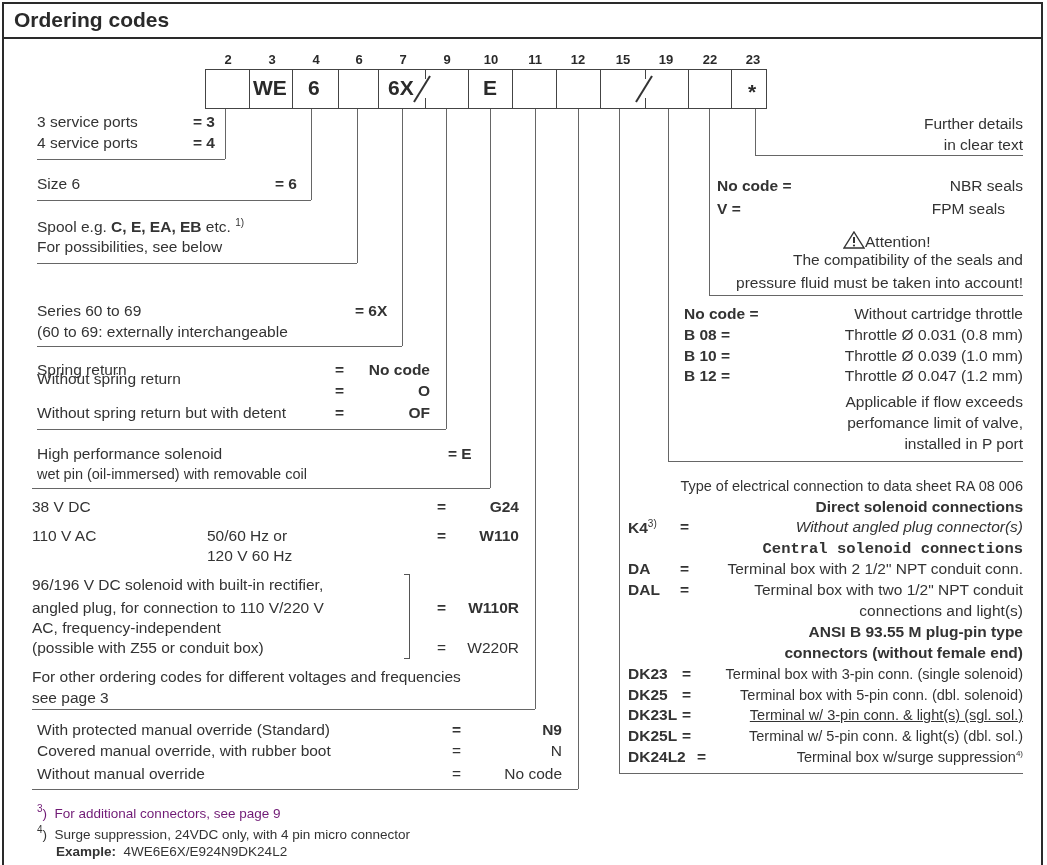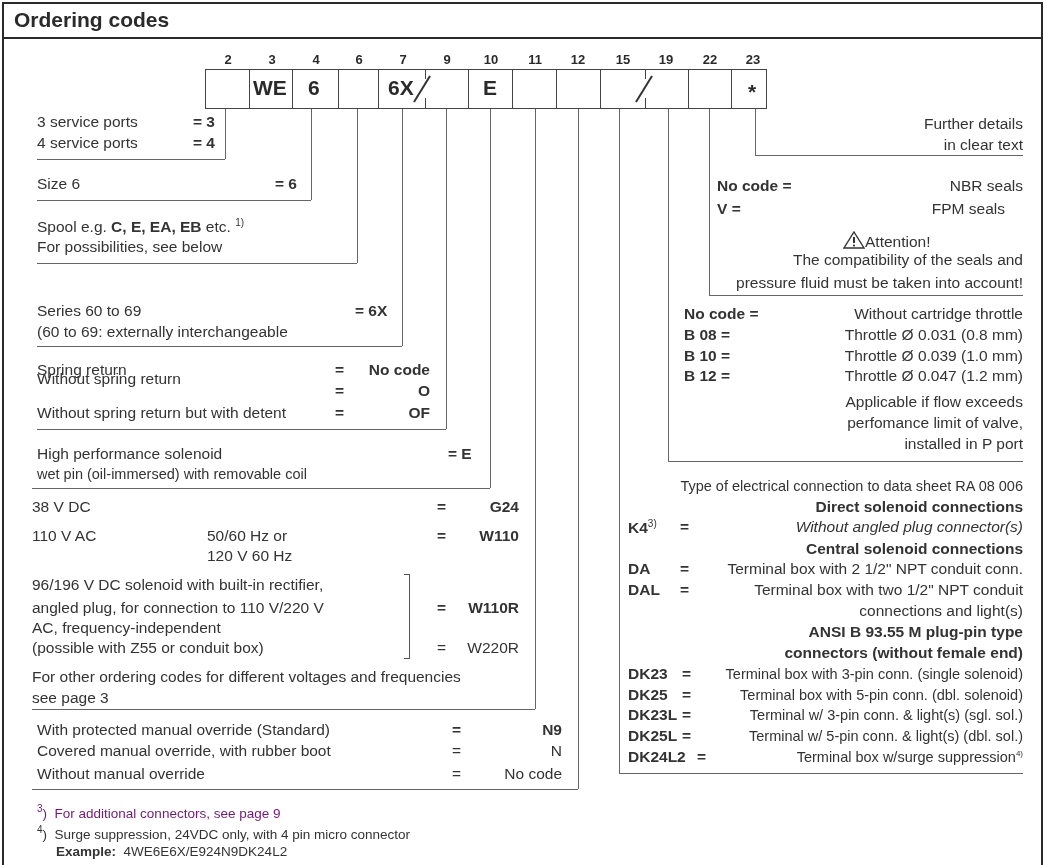--- a/index.html
+++ b/index.html
@@ -206,21 +206,21 @@
 <div class="abs t r" style="left:780px; width:243px; top:414px;">perfomance limit of valve,</div>
 <div class="abs t r" style="left:780px; width:243px; top:435px;">installed in P port</div>
 
 <div class="abs t sm r" style="left:630px; width:393px; top:478px;">Type of electrical connection to data sheet RA 08 006</div>
 <div class="abs t b r" style="left:630px; width:393px; top:498px;">Direct solenoid connections</div>
 
 <div class="abs t b" style="left:628px; top:518px;"><span>K4</span><span class="sup" style="font-weight:normal">3)</span></div>
 <div class="abs t b" style="left:680px; top:518px;">=</div>
 <div class="abs t r" style="left:700px; width:323px; top:518px;font-style:italic;">Without angled plug connector(s)</div>
 
-<div class="abs t b r" style="left:630px; width:393px; top:540px;">Central solenoid connections</div>
+<div class="abs t b r" style="left:630px; width:393px; top:540px;font-family:Liberation Mono, monospace;">Central solenoid connections</div>
 
 <div class="abs t b" style="left:628px; top:560px;">DA</div>
 <div class="abs t b" style="left:680px; top:560px;">=</div>
 <div class="abs t r" style="left:690px; width:333px; top:560px;">Terminal box with 2 1/2" NPT conduit  conn.</div>
 
 <div class="abs t b" style="left:628px; top:581px;">DAL</div>
 <div class="abs t b" style="left:680px; top:581px;">=</div>
 <div class="abs t r" style="left:700px; width:323px; top:581px;">Terminal box with two 1/2" NPT conduit</div>
 <div class="abs t r" style="left:700px; width:323px; top:602px;">connections and  light(s)</div>
 
@@ -230,21 +230,21 @@
 <div class="abs t b" style="left:628px; top:665px;">DK23</div>
 <div class="abs t b" style="left:682px; top:665px;">=</div>
 <div class="abs t sm r" style="left:695px; width:328px; top:666px;">Terminal box with 3-pin conn. (single solenoid)</div>
 
 <div class="abs t b" style="left:628px; top:686px;">DK25</div>
 <div class="abs t b" style="left:682px; top:686px;">=</div>
 <div class="abs t sm r" style="left:695px; width:328px; top:687px;">Terminal box with 5-pin conn. (dbl. solenoid)</div>
 
 <div class="abs t b" style="left:628px; top:706px;">DK23L</div>
 <div class="abs t b" style="left:682px; top:706px;">=</div>
-<div class="abs t sm r" style="left:695px; width:328px; top:707px;">Terminal w/ 3-pin conn. &amp; light(s) (sgl. sol.)</div>
+<div class="abs t sm r" style="left:695px; width:328px; top:707px;text-decoration:underline;">Terminal w/ 3-pin conn. &amp; light(s) (sgl. sol.)</div>
 
 <div class="abs t b" style="left:628px; top:727px;">DK25L</div>
 <div class="abs t b" style="left:682px; top:727px;">=</div>
 <div class="abs t sm r" style="left:695px; width:328px; top:728px;">Terminal w/ 5-pin conn. &amp; light(s) (dbl. sol.)</div>
 
 <div class="abs t b" style="left:628px; top:748px;">DK24L2</div>
 <div class="abs t b" style="left:697px; top:748px;">=</div>
 <div class="abs t sm r" style="left:695px; width:328px; top:749px;"><span>Terminal box w/surge suppression</span><span class="sup" style="font-size:8px">4)</span></div>
 
 <div class="abs sm" style="left:37px; top:803px; font-size:13.5px; color:#701a75;">

